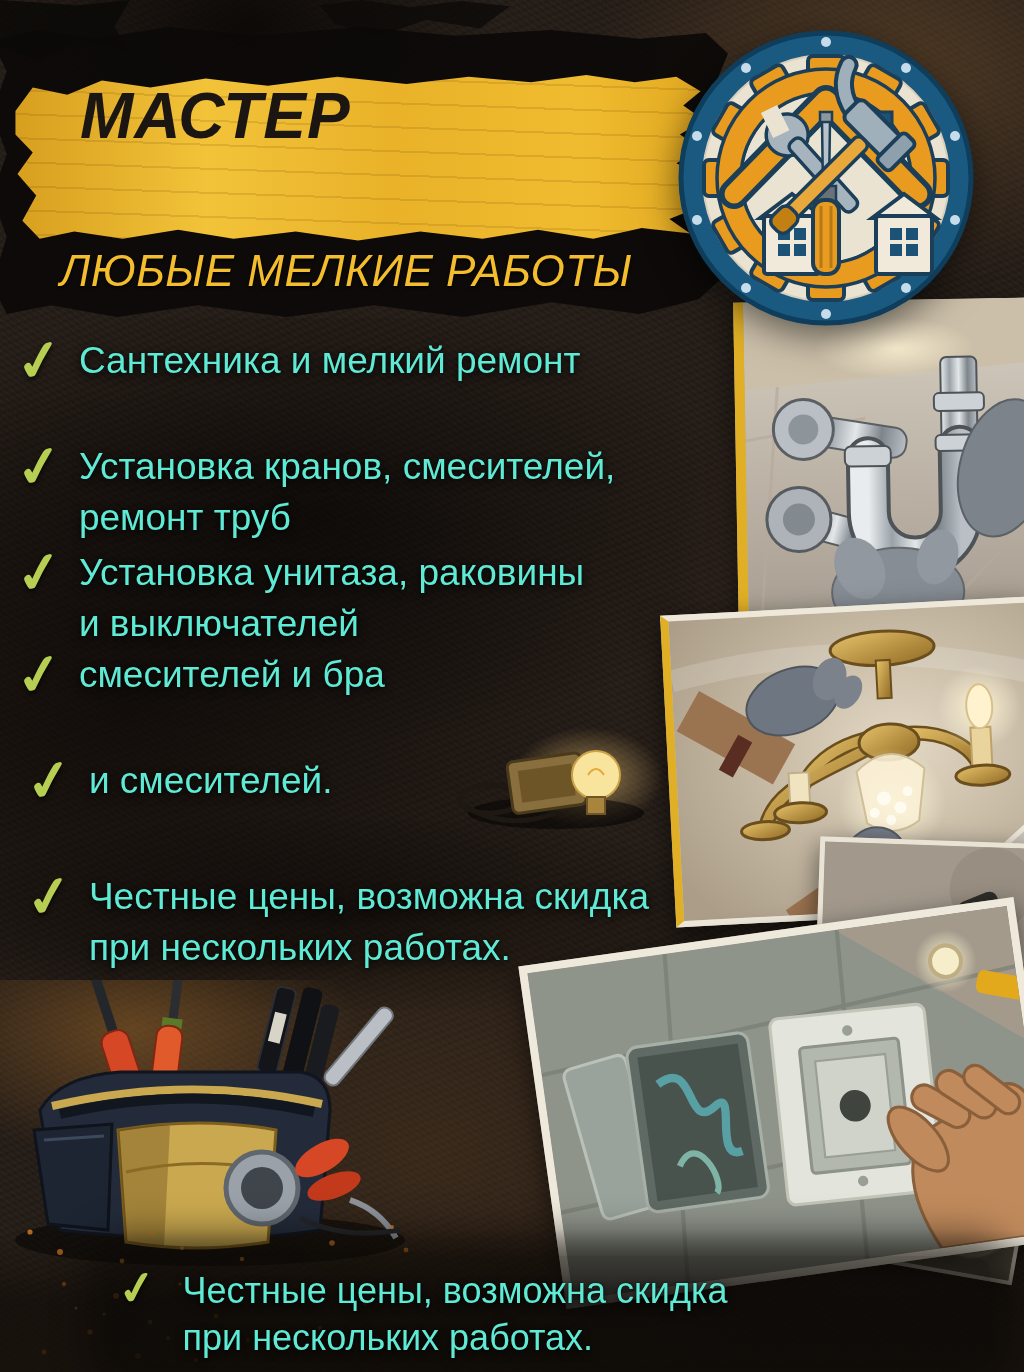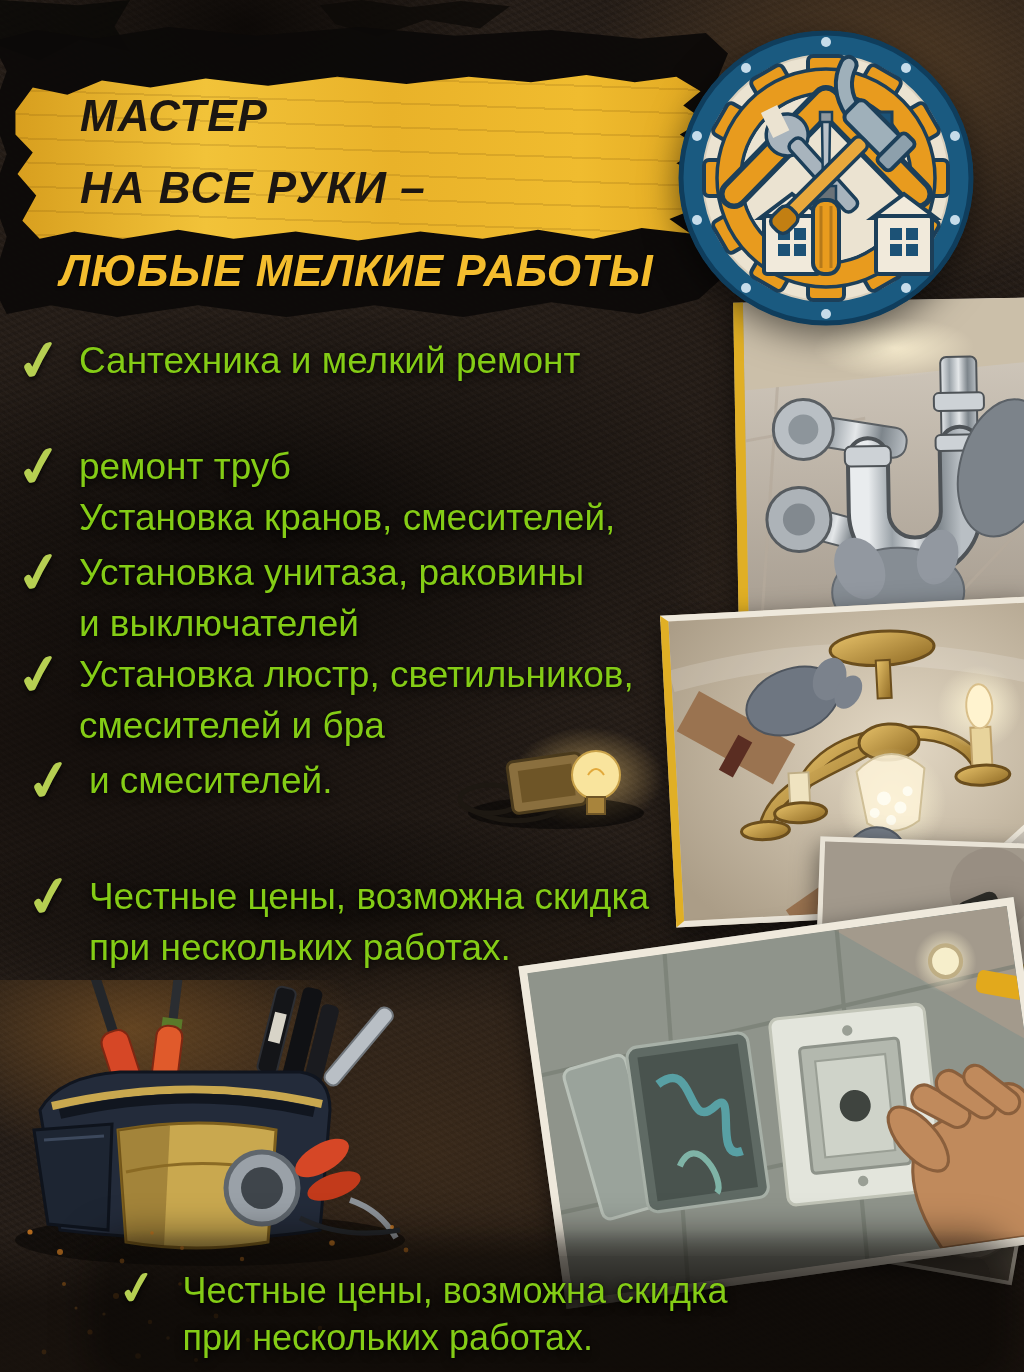--- a/index.html
+++ b/index.html
@@ -24,37 +24,37 @@
   .splat-b{left:320px;top:0;width:190px;height:52px;background:#0d0a08;opacity:.8;z-index:6;
     clip-path:polygon(0 10%,22% 0,48% 14%,74% 2%,100% 12%,84% 55%,56% 38%,30% 70%,8% 46%);}
   .black-band{left:-8px;top:24px;width:736px;height:296px;background:#0c0a08;opacity:.94;z-index:6;
     clip-path:polygon(0 6%,6% 2%,14% 5%,24% 1%,36% 4%,50% 1%,63% 4%,76% 2%,88% 5%,97% 3%,100% 10%,98% 22%,100% 35%,97.5% 48%,100% 60%,97% 72%,100% 84%,96% 93%,88% 98%,76% 94%,64% 99%,52% 95%,40% 99%,28% 95%,17% 99%,8% 95%,2% 98%,0 88%,2% 72%,0 58%,2% 44%,0 30%,2% 16%);}
   .yellow-band{left:12px;top:66px;width:692px;height:180px;z-index:6;
     background:linear-gradient(90deg,#d79e1e,#f2c339 28%,#e9b229 55%,#f0bc2f 82%,#e2a922);
     clip-path:polygon(0.5% 25%,3% 12%,8% 16%,13% 8%,20% 12%,28% 7%,37% 11%,47% 6%,57% 10%,66% 6%,75% 9%,83% 5%,90% 9%,96% 6%,99.5% 14%,97% 22%,100% 30%,96.5% 38%,99.8% 46%,96% 54%,100% 62%,97% 70%,99.5% 78%,95% 85%,98% 93%,91% 90%,84% 96%,76% 91%,68% 96%,59% 92%,50% 97%,41% 92%,32% 96%,24% 91%,16% 96%,9% 92%,4% 96%,1.5% 86%,3.5% 72%,0.8% 60%,3% 48%,0.5% 38%);}
   .yellow-band::after{content:"";position:absolute;inset:0;
     background:repeating-linear-gradient(2deg, transparent 0 11px, rgba(110,72,8,.16) 11px 13px, transparent 13px 24px);}
   .title{left:80px;top:80px;z-index:7;color:#1b1612;font-style:italic;font-weight:bold;
-    font-size:44px;line-height:72px;letter-spacing:1px;white-space:nowrap;}
-  .tagline{left:60px;top:246px;z-index:7;color:#f4bd2e;font-style:italic;font-weight:bold;
+    font-size:64px;line-height:72px;letter-spacing:1px;white-space:nowrap;text-align:center;}
+  .tagline{left:60px;top:246px;z-index:7;color:#f4bd2e;font-style:italic;font-weight:normal;
     font-size:44px;letter-spacing:.5px;white-space:nowrap;text-shadow:0 2px 3px rgba(0,0,0,.6);}
 
   
   .logo{left:676px;top:28px;width:300px;height:300px;z-index:8;filter:drop-shadow(0 10px 18px rgba(0,0,0,.55));}
 
   
   .list-backdrop{left:0;top:318px;width:740px;height:500px;z-index:1;
     background:radial-gradient(75% 60% at 42% 40%, rgba(4,3,2,.62), rgba(4,3,2,0) 78%);}
   .list-backdrop2{left:0;top:820px;width:760px;height:190px;z-index:1;
     background:radial-gradient(70% 70% at 45% 50%, rgba(4,3,2,.55), rgba(4,3,2,0) 80%);}
   .service{display:flex;align-items:flex-start;gap:16px;z-index:9;left:16px;width:700px;}
   .check{color:#b6cf52;font-size:56px;line-height:.9;font-weight:bold;transform:rotate(-8deg);
     text-shadow:0 3px 5px rgba(0,0,0,.65);flex:0 0 auto;}
   .check.small{font-size:46px;}
-  .svc-lines{color:#84cc16;font-size:37px;line-height:1.37;
+  .svc-lines{color:#5eead4;font-size:37px;line-height:1.37;
     text-shadow:0 3px 10px rgba(0,0,0,.9), 0 0 2px rgba(0,0,0,.6);}
 
   
   .photo{position:absolute;overflow:hidden;box-shadow:0 8px 26px rgba(0,0,0,.55);}
   .photo svg{display:block;width:100%;height:100%;}
   #photo-plumbing{left:736px;top:300px;width:288px;height:332px;transform:rotate(-1deg);
     border-left:10px solid #e0af25;z-index:2;background:#b9b0a4;}
   #photo-chandelier{left:668px;top:606px;width:360px;height:300px;transform:rotate(-3deg);
     border-top:6px solid #eee8db;border-bottom:6px solid #eee8db;border-left:8px solid #e0af25;z-index:3;background:#c4b7a2;}
   #photo-drill{left:816px;top:840px;width:208px;height:235px;transform:rotate(2deg);
@@ -390,21 +390,20 @@
       <rect x="392" y="140" width="24" height="64" rx="12" transform="rotate(-50 404 172)"></rect>
       <rect x="418" y="140" width="22" height="62" rx="11" transform="rotate(-45 429 171)"></rect>
     </g>
   </svg>
 </div>
 
 <div class="abs black-band"></div>
 <div class="abs yellow-band"></div>
 <div class="abs title">
   <div>МАСТЕР</div>
-  <div>НА ВСЕ РУКИ –</div>
 </div>
 <div class="abs tagline">ЛЮБЫЕ МЕЛКИЕ РАБОТЫ</div>
 
 <svg class="abs logo" viewBox="0 0 300 300">
   <circle cx="150" cy="150" r="147" fill="#1a5a80"></circle>
   <circle cx="150" cy="150" r="145" fill="none" stroke="#0f3d5c" stroke-width="5"></circle>
   <g fill="#c6dcea">
     <circle cx="150" cy="286" r="5"></circle>
       <circle cx="230" cy="260" r="5"></circle>
       <circle cx="279" cy="192" r="5"></circle>
@@ -477,35 +476,34 @@
 
 <div class="abs service" style="top:336px">
   <span class="check">✓</span>
   <div class="svc-lines">
     <div>Сантехника и мелкий ремонт</div>
   </div>
 </div>
 <div class="abs service" style="top:442px">
   <span class="check">✓</span>
   <div class="svc-lines">
+    <div>Установка кранов, смесителей,</div>
     <div>ремонт труб</div>
-    <div>Установка кранов, смесителей,</div>
   </div>
 </div>
 <div class="abs service" style="top:548px">
   <span class="check">✓</span>
   <div class="svc-lines">
     <div>Установка унитаза, раковины</div>
     <div>и выключателей</div>
   </div>
 </div>
 <div class="abs service" style="top:650px">
   <span class="check">✓</span>
   <div class="svc-lines">
-    <div>Установка люстр, светильников,</div>
     <div>смесителей и бра</div>
   </div>
 </div>
 <div class="abs service" style="top:756px;left:26px">
   <span class="check">✓</span>
   <div class="svc-lines">
     <div>и смесителей.</div>
   </div>
 </div>
 <div class="abs service" style="top:872px;left:26px">

